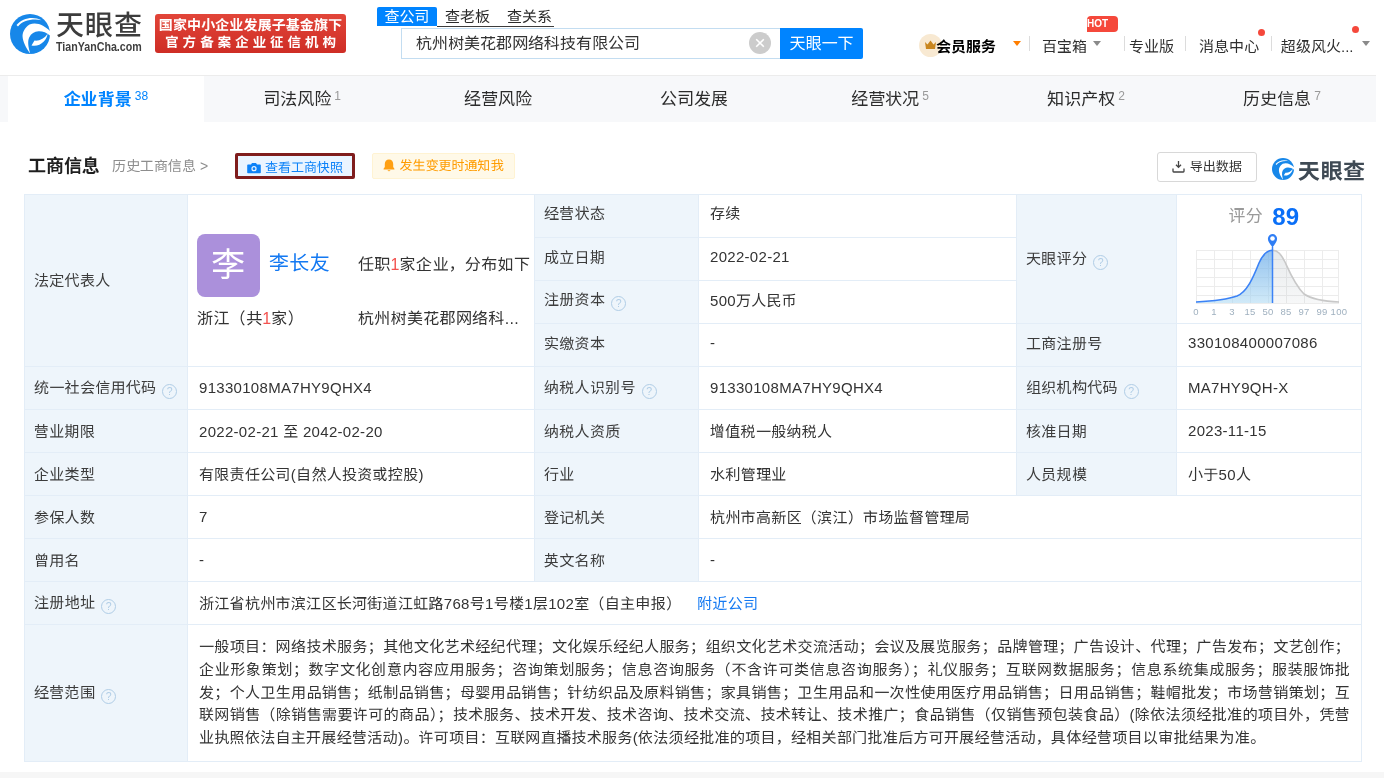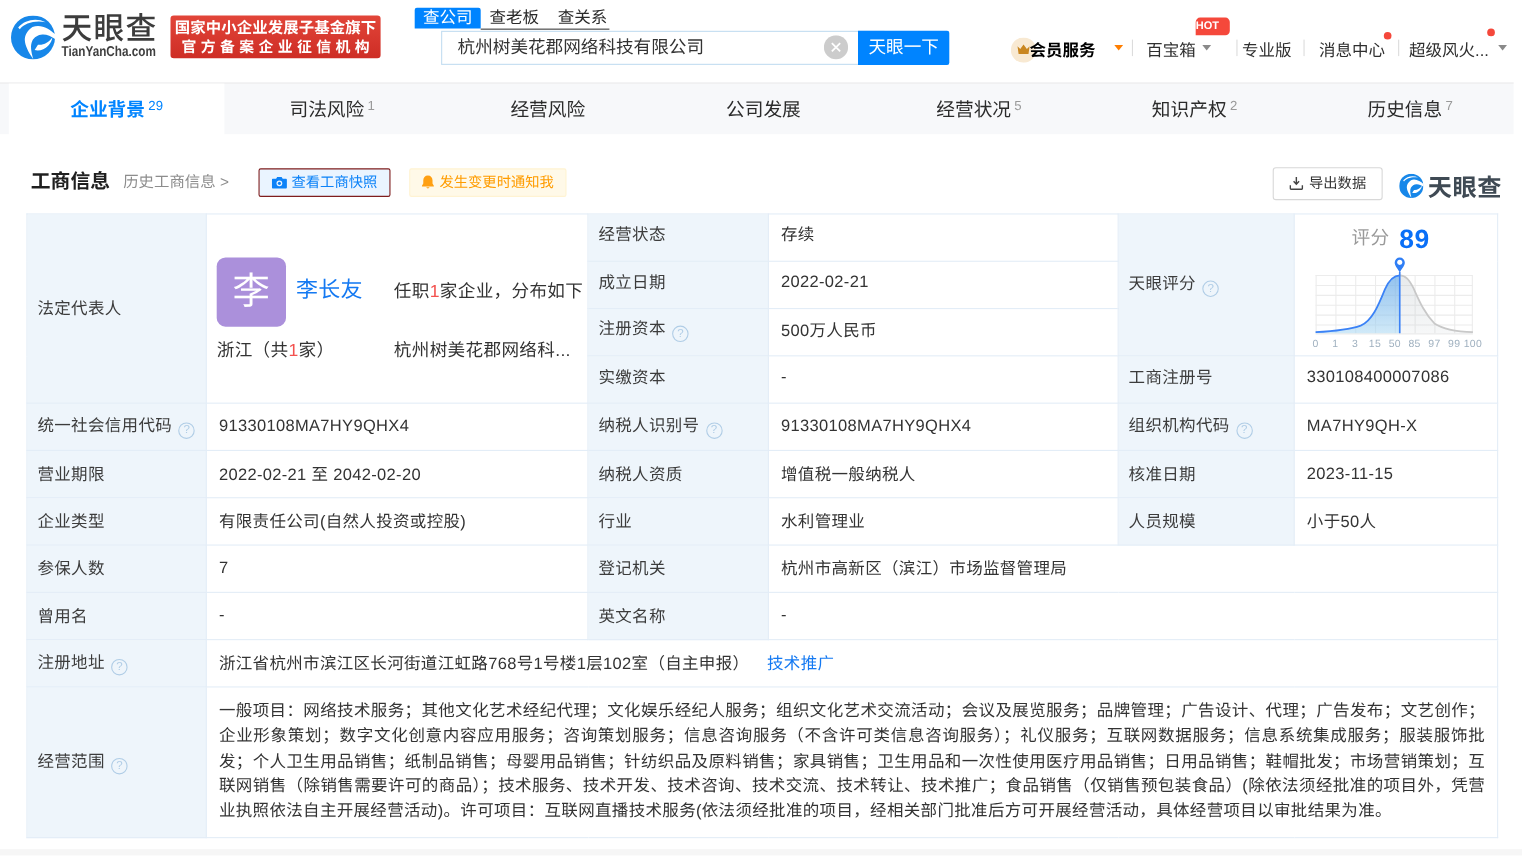--- a/index.html
+++ b/index.html
@@ -36,21 +36,21 @@
 
 .tabbar { left:0; top:75px; width:1376px; height:47px; background:#f7f8fa; border-top:1px solid #ececec; }
 .tabbar .tab { position:absolute; top:0; height:47px; line-height:47px; text-align:center; font-size:17px; color:#2b2b2b; width:196px; }
 .tabbar .tab .n { font-size:12px; color:#999; position:relative; top:-5px; margin-left:3px;}
 .tabbar .tab.on { background:#fff; color:#0084ff; font-weight:bold; }
 .tabbar .tab.on .n { color:#0084ff; font-weight:normal; }
 
 
 .sect-title { left:28px; top:151px; font-size:18px; font-weight:bold; color:#1f1f1f; }
 .sect-hist { left:112px; top:155px; font-size:14px; color:#8d8d8d; }
-.btn-snap { left:235px; top:153px; width:120px; height:26px; background:#eaf4ff; border:1px solid #7f1d1d;
+.btn-snap { left:235px; top:153px; width:120px; height:26px; background:#eaf4ff; border:3px solid #7f1d1d;
   border-radius:2px; color:#0d82f8; font-size:13px; text-align:center; line-height:24px; }
 .btn-notify { left:372px; top:153px; width:143px; height:26px; background:#fff9e8; border:1px solid #fff3d2;
   border-radius:2px; color:#ff9c00; font-size:13px; text-align:center; line-height:24px; }
 .btn-export { left:1157px; top:152px; width:100px; height:30px; background:#fff; border:1px solid #d8d8d8;
   border-radius:3px; color:#333; font-size:13px; text-align:center; line-height:28px; }
 .mini-logo { left:1272px; top:153px; }
 
 
 table.info { position:absolute; left:24px; top:194px; width:1337px; border-collapse:collapse; table-layout:fixed; }
 table.info td { border:1px solid #e3edf7; font-size:15px; color:#333; padding:0 2px 2px 9px; height:43px; vertical-align:middle; letter-spacing:0.3px; }
@@ -120,21 +120,21 @@
 <div class="abs menu" style="left:1129px;">专业版</div>
 <div class="abs menu-sep" style="left:1185px;"></div>
 <div class="abs menu" style="left:1199px;">消息中心</div>
 <div class="abs reddot" style="left:1258px; top:29px;"></div>
 <div class="abs menu-sep" style="left:1271px;"></div>
 <div class="abs menu" style="left:1281px;">超级风火...</div>
 <div class="abs reddot" style="left:1352px; top:26px;"></div>
 <div class="abs caret" style="left:1362px; top:41px;"></div>
 
 <div class="abs tabbar">
-  <div class="tab on" style="left:8px;">企业背景<span class="n">29</span></div>
+  <div class="tab on" style="left:8px;">企业背景<span class="n">38</span></div>
   <div class="tab" style="left:204px;">司法风险<span class="n">1</span></div>
   <div class="tab" style="left:400px;">经营风险</div>
   <div class="tab" style="left:596px;">公司发展</div>
   <div class="tab" style="left:792px;">经营状况<span class="n">5</span></div>
   <div class="tab" style="left:988px;">知识产权<span class="n">2</span></div>
   <div class="tab" style="left:1184px;">历史信息<span class="n">7</span></div>
 </div>
 
 <div class="abs sect-title">工商信息</div>
 <div class="abs sect-hist">历史工商信息 &gt;</div>
@@ -279,21 +279,21 @@
           <td class="val" colspan="3">杭州市高新区（滨江）市场监督管理局</td>
 </tr>
 <tr>
   <td class="lb">曾用名</td>
           <td class="val">-</td>
   <td class="lb">英文名称</td>
           <td class="val" colspan="3">-</td>
 </tr>
 <tr>
   <td class="lb">注册地址<span class="qm">?</span></td>
-  <td class="val" colspan="5">浙江省杭州市滨江区长河街道江虹路768号1号楼1层102室（自主申报）<span class="blue" style="margin-left:16px;">技术推广</span></td>
+  <td class="val" colspan="5">浙江省杭州市滨江区长河街道江虹路768号1号楼1层102室（自主申报）<span class="blue" style="margin-left:16px;">附近公司</span></td>
 </tr>
 <tr style="height:137px;">
   <td class="lb" style="height:137px;">经营范围<span class="qm">?</span></td>
   <td class="val erow" colspan="5">一般项目：网络技术服务；其他文化艺术经纪代理；文化娱乐经纪人服务；组织文化艺术交流活动；会议及展览服务；品牌管理；广告设计、代理；广告发布；文艺创作；企业形象策划；数字文化创意内容应用服务；咨询策划服务；信息咨询服务（不含许可类信息咨询服务）；礼仪服务；互联网数据服务；信息系统集成服务；服装服饰批发；个人卫生用品销售；纸制品销售；母婴用品销售；针纺织品及原料销售；家具销售；卫生用品和一次性使用医疗用品销售；日用品销售；鞋帽批发；市场营销策划；互联网销售（除销售需要许可的商品）；技术服务、技术开发、技术咨询、技术交流、技术转让、技术推广；食品销售（仅销售预包装食品）(除依法须经批准的项目外，凭营业执照依法自主开展经营活动)。许可项目：互联网直播技术服务(依法须经批准的项目，经相关部门批准后方可开展经营活动，具体经营项目以审批结果为准。</td>
 </tr>
 </tbody>
     </table>
 
 <div class="abs footband"></div>
 </div>

